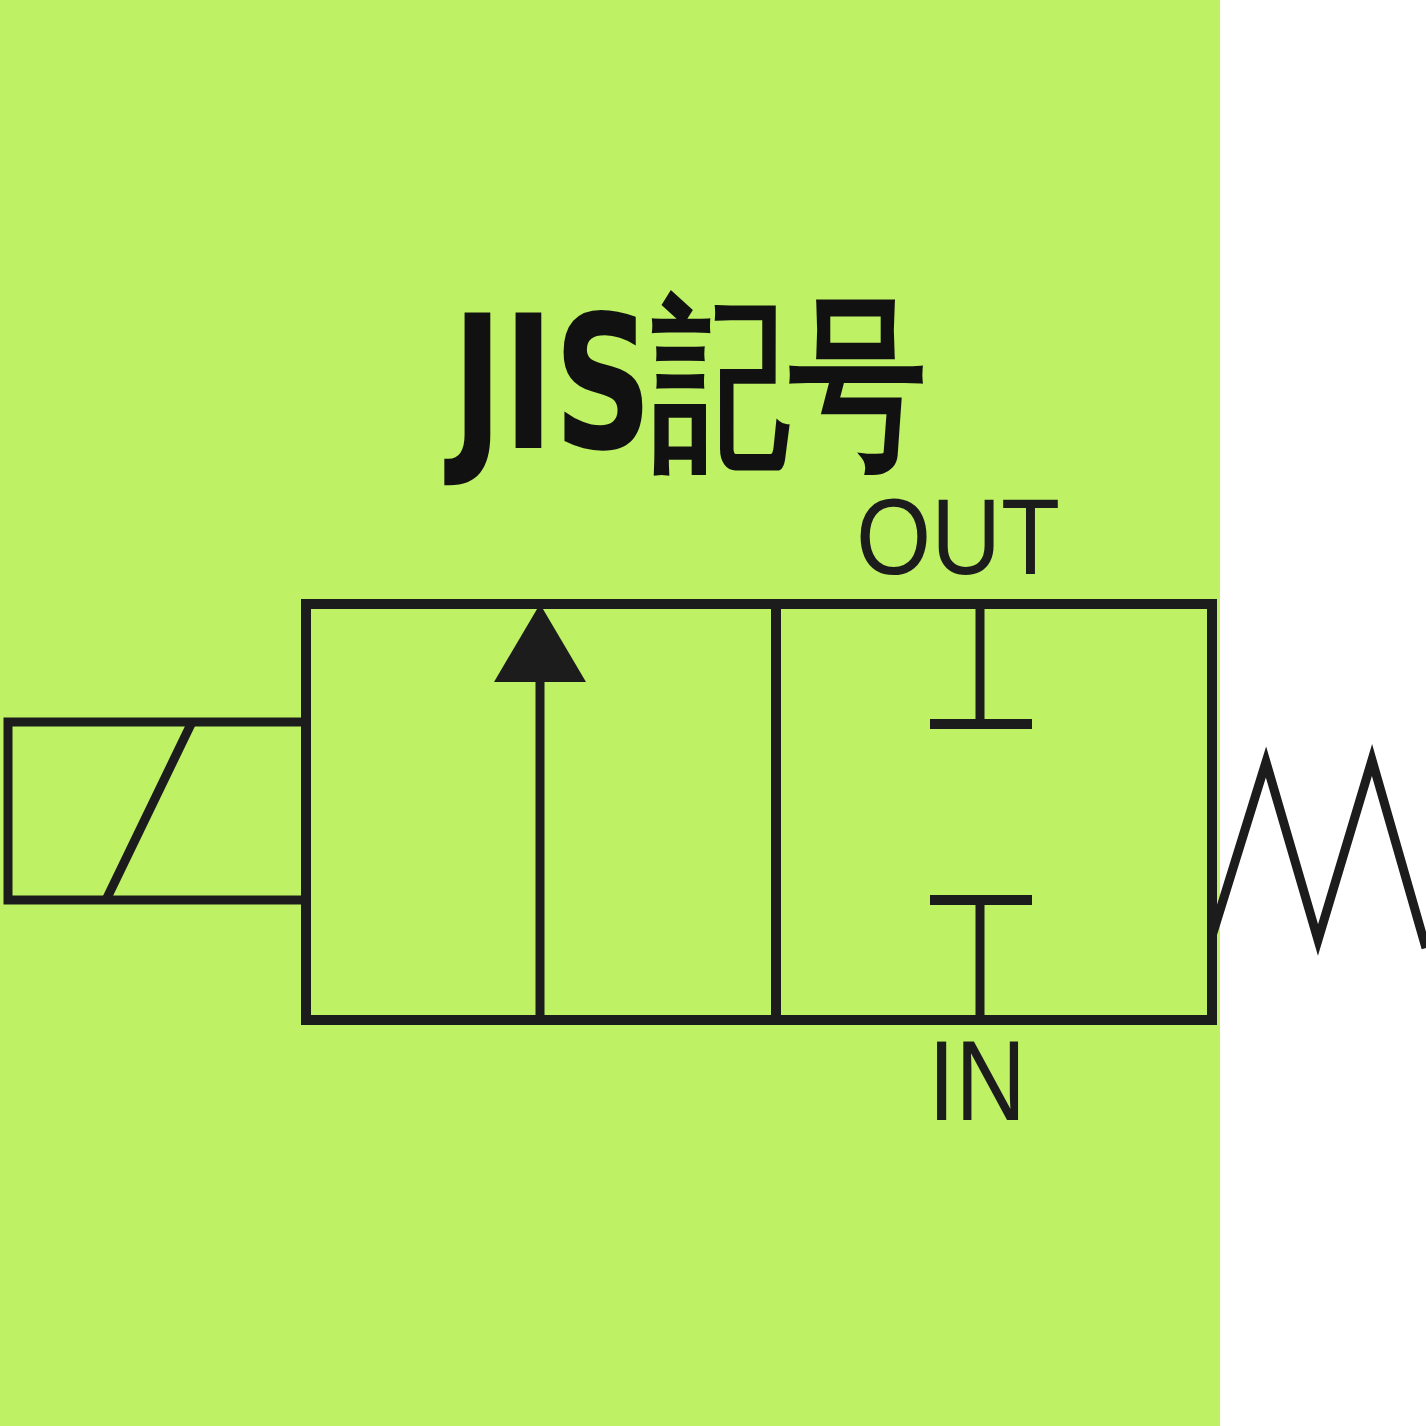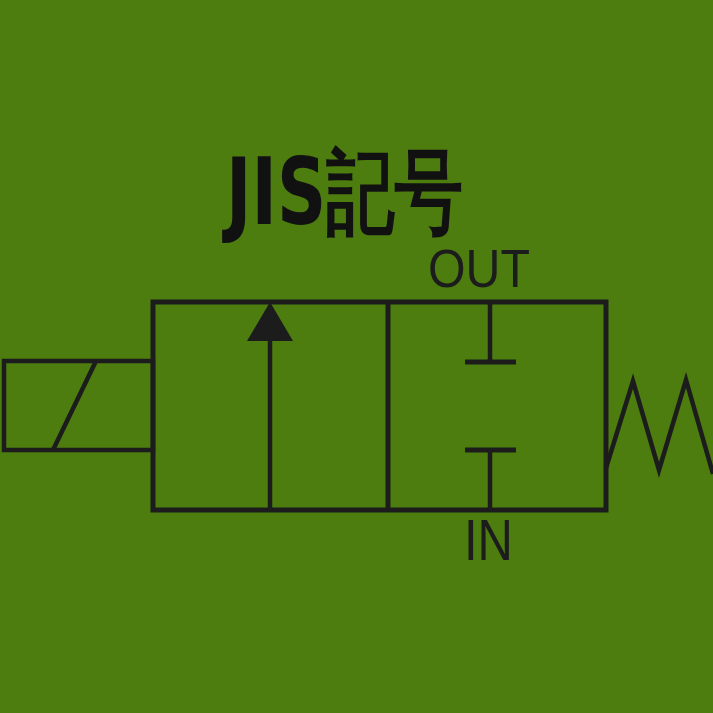--- a/index.html
+++ b/index.html
@@ -5,23 +5,23 @@
   html, body {
     margin: 0;
     padding: 0;
     width: 713px;
     height: 713px;
     background: #ffffff;
     overflow: hidden;
   }
   .stage {
     position: relative;
-    width: 713px;
+    width: 610px;
     height: 713px;
-    background: #4d7c0f;
+    background: #bef264;
   }
   svg { display: block; }
   .title-text {
     font-family: "DejaVu Sans", sans-serif;
     font-weight: bold;
     font-size: 93px;
     fill: #111111;
   }
   .port-label {
     font-family: "Liberation Sans", sans-serif;

